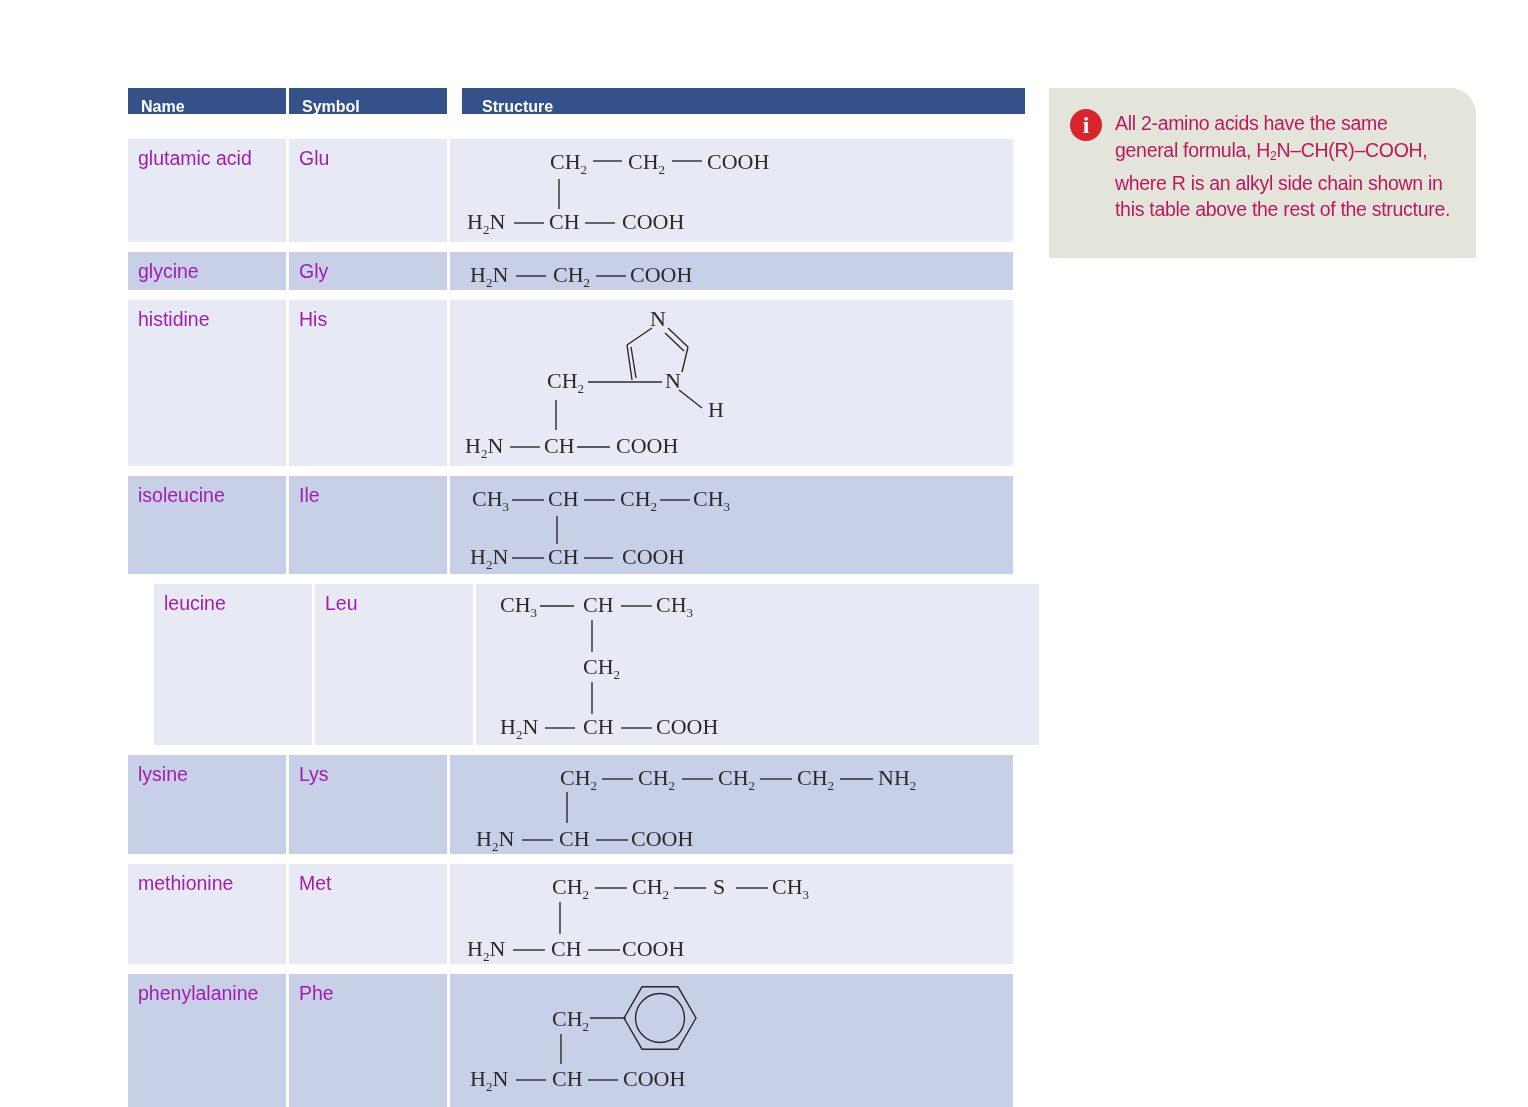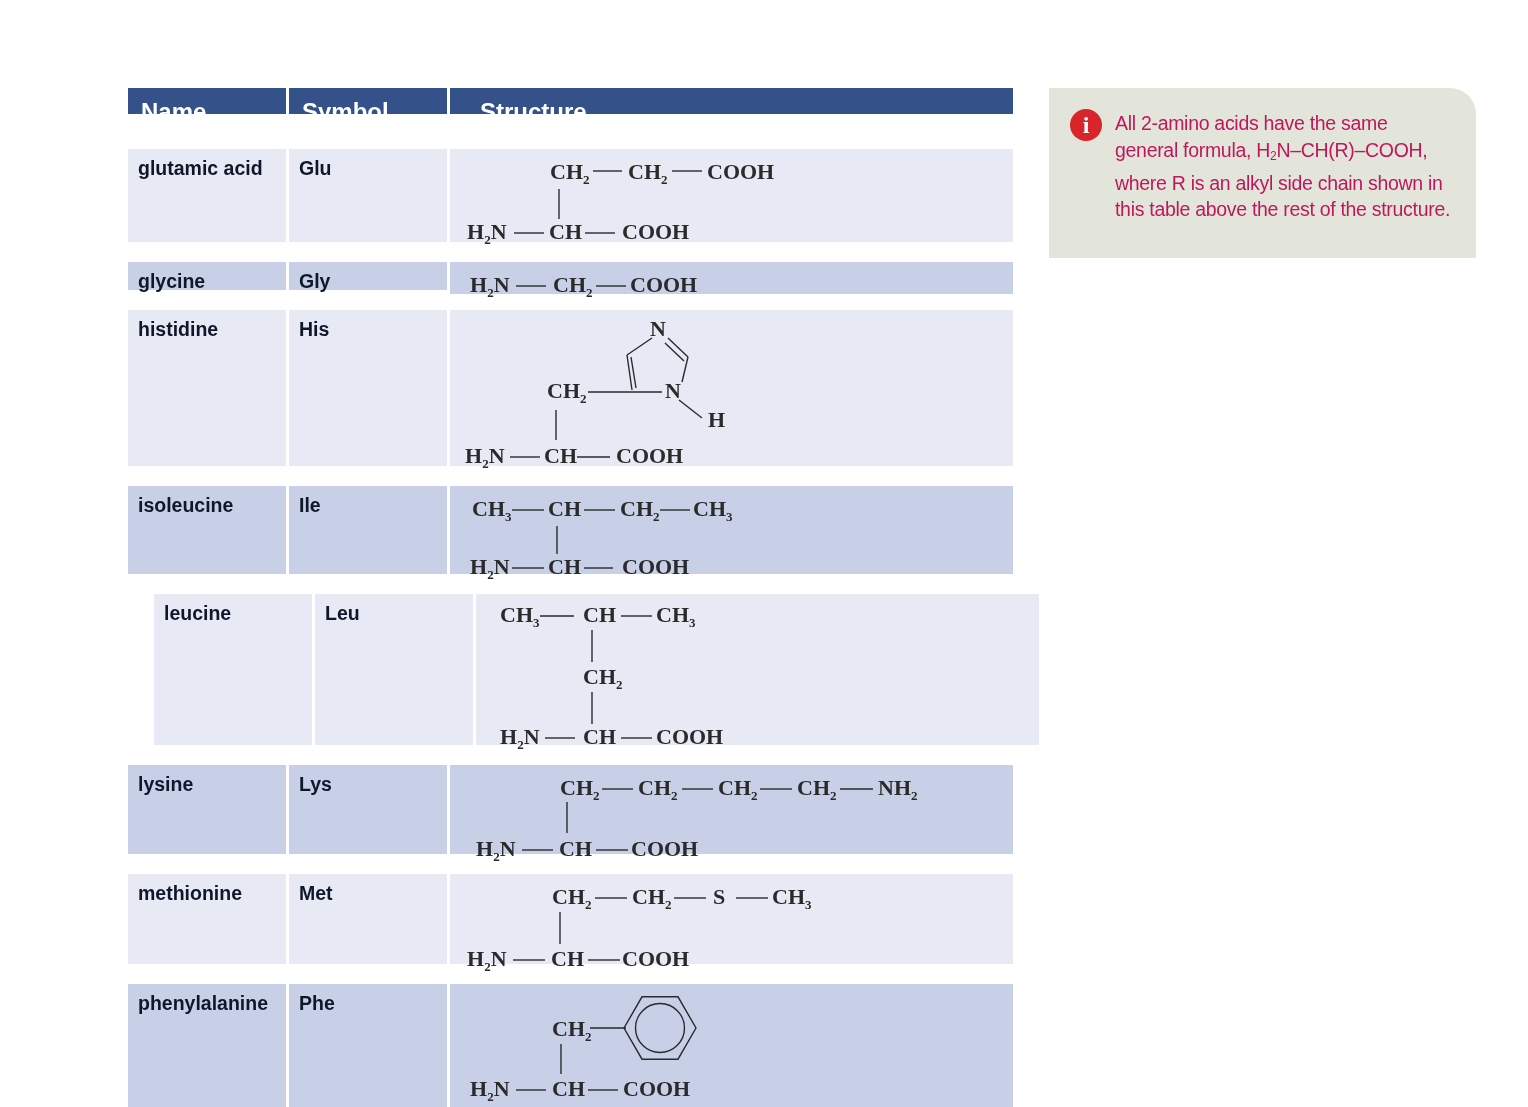--- a/index.html
+++ b/index.html
@@ -1,41 +1,41 @@
 <!DOCTYPE html>
 <html><head>
 <meta charset="utf-8">
 <style>
   html, body { margin: 0; padding: 0; background: #ffffff; }
   body { width: 1528px; height: 1107px; position: relative; overflow: hidden; font-family: "Liberation Sans", sans-serif; }
   .tbl { position: absolute; left: 128px; top: 88px; width: 885px; border-collapse: separate; }
-  .hdr { position: absolute; left: 0; top: 0; height: 26px; background: #34518a; color: #fff; font-weight: bold; font-size: 24px; box-sizing: border-box; padding: 10px 0 0 13px; }
+  .hdr { position: absolute; left: 0; top: 0; height: 26px; background: #34518a; color: #fff; font-weight: bold; font-size: 16px; box-sizing: border-box; padding: 10px 0 0 13px; }
   .row { position: absolute; left: 0; width: 885px; }
-  .cell { position: absolute; top: 17px; bottom: 0; box-sizing: border-box; padding: 8px 0 0 10px; color: #0f172a; font-size: 19.5px; font-weight: bold; }
+  .cell { position: absolute; top: 7px; bottom: 0; box-sizing: border-box; padding: 8px 0 0 10px; color: #a21caf; font-size: 19.5px; }
   .c1 { left: 0; width: 158px; }
   .c2 { left: 161px; width: 158px; }
   .c3 { left: 322px; width: 563px; padding: 16px; }
   .light .cell { background: #e7eaf4; }
   .dark .cell { background: #c8d0e8; }
   .c3 svg { position: absolute; left: 0; top: 0; }
   .chem { font-family: "Liberation Serif", serif; font-size: 22px; fill: #2a2a2a; }
   .sub { font-size: 13px; }
   .bond { stroke: #2a2a2a; stroke-width: 1.4; fill: none; }
   .callout { position: absolute; left: 1049px; top: 88px; width: 427px; height: 170px; background: #e4e5da; border-top-right-radius: 26px; }
   .callout-icon { position: absolute; left: 21px; top: 21px; width: 32px; height: 32px; border-radius: 50%; background: #d7252b; color: #fff; font-family: "Liberation Serif", serif; font-weight: bold; font-size: 24px; text-align: center; line-height: 32px; }
   .callout-text { position: absolute; left: 66px; top: 22px; width: 340px; font-size: 19.5px; line-height: 26.8px; color: #be185d; letter-spacing: -0.3px; }
   .callout-text sub { font-size: 12px; vertical-align: -3px; }
 </style>
 </head>
 <body>
 
 <div class="tbl" id="tbl">
   <div class="hdr" style="width:158px;left:0">Name</div>
   <div class="hdr" style="width:158px;left:161px">Symbol</div>
-  <div class="hdr" style="width:563px;left:322px;padding-left:30px">Structure</div>
+  <div class="hdr" style="width:563px;left:334px;padding-left:20px">Structure</div>
   <div id="rows">
       <div class="row light" style="top: 44px; height: 110px;">
         <div class="cell c1">glutamic acid</div>
         <div class="cell c2">Glu</div>
         <div class="cell c3">
           <svg width="563" height="110">
             <line x1="143" y1="22" x2="172" y2="22" class="bond"></line>
             <line x1="222" y1="22" x2="252" y2="22" class="bond"></line>
             <line x1="109" y1="40" x2="109" y2="70" class="bond"></line>
             <line x1="64" y1="84" x2="94" y2="84" class="bond"></line>

